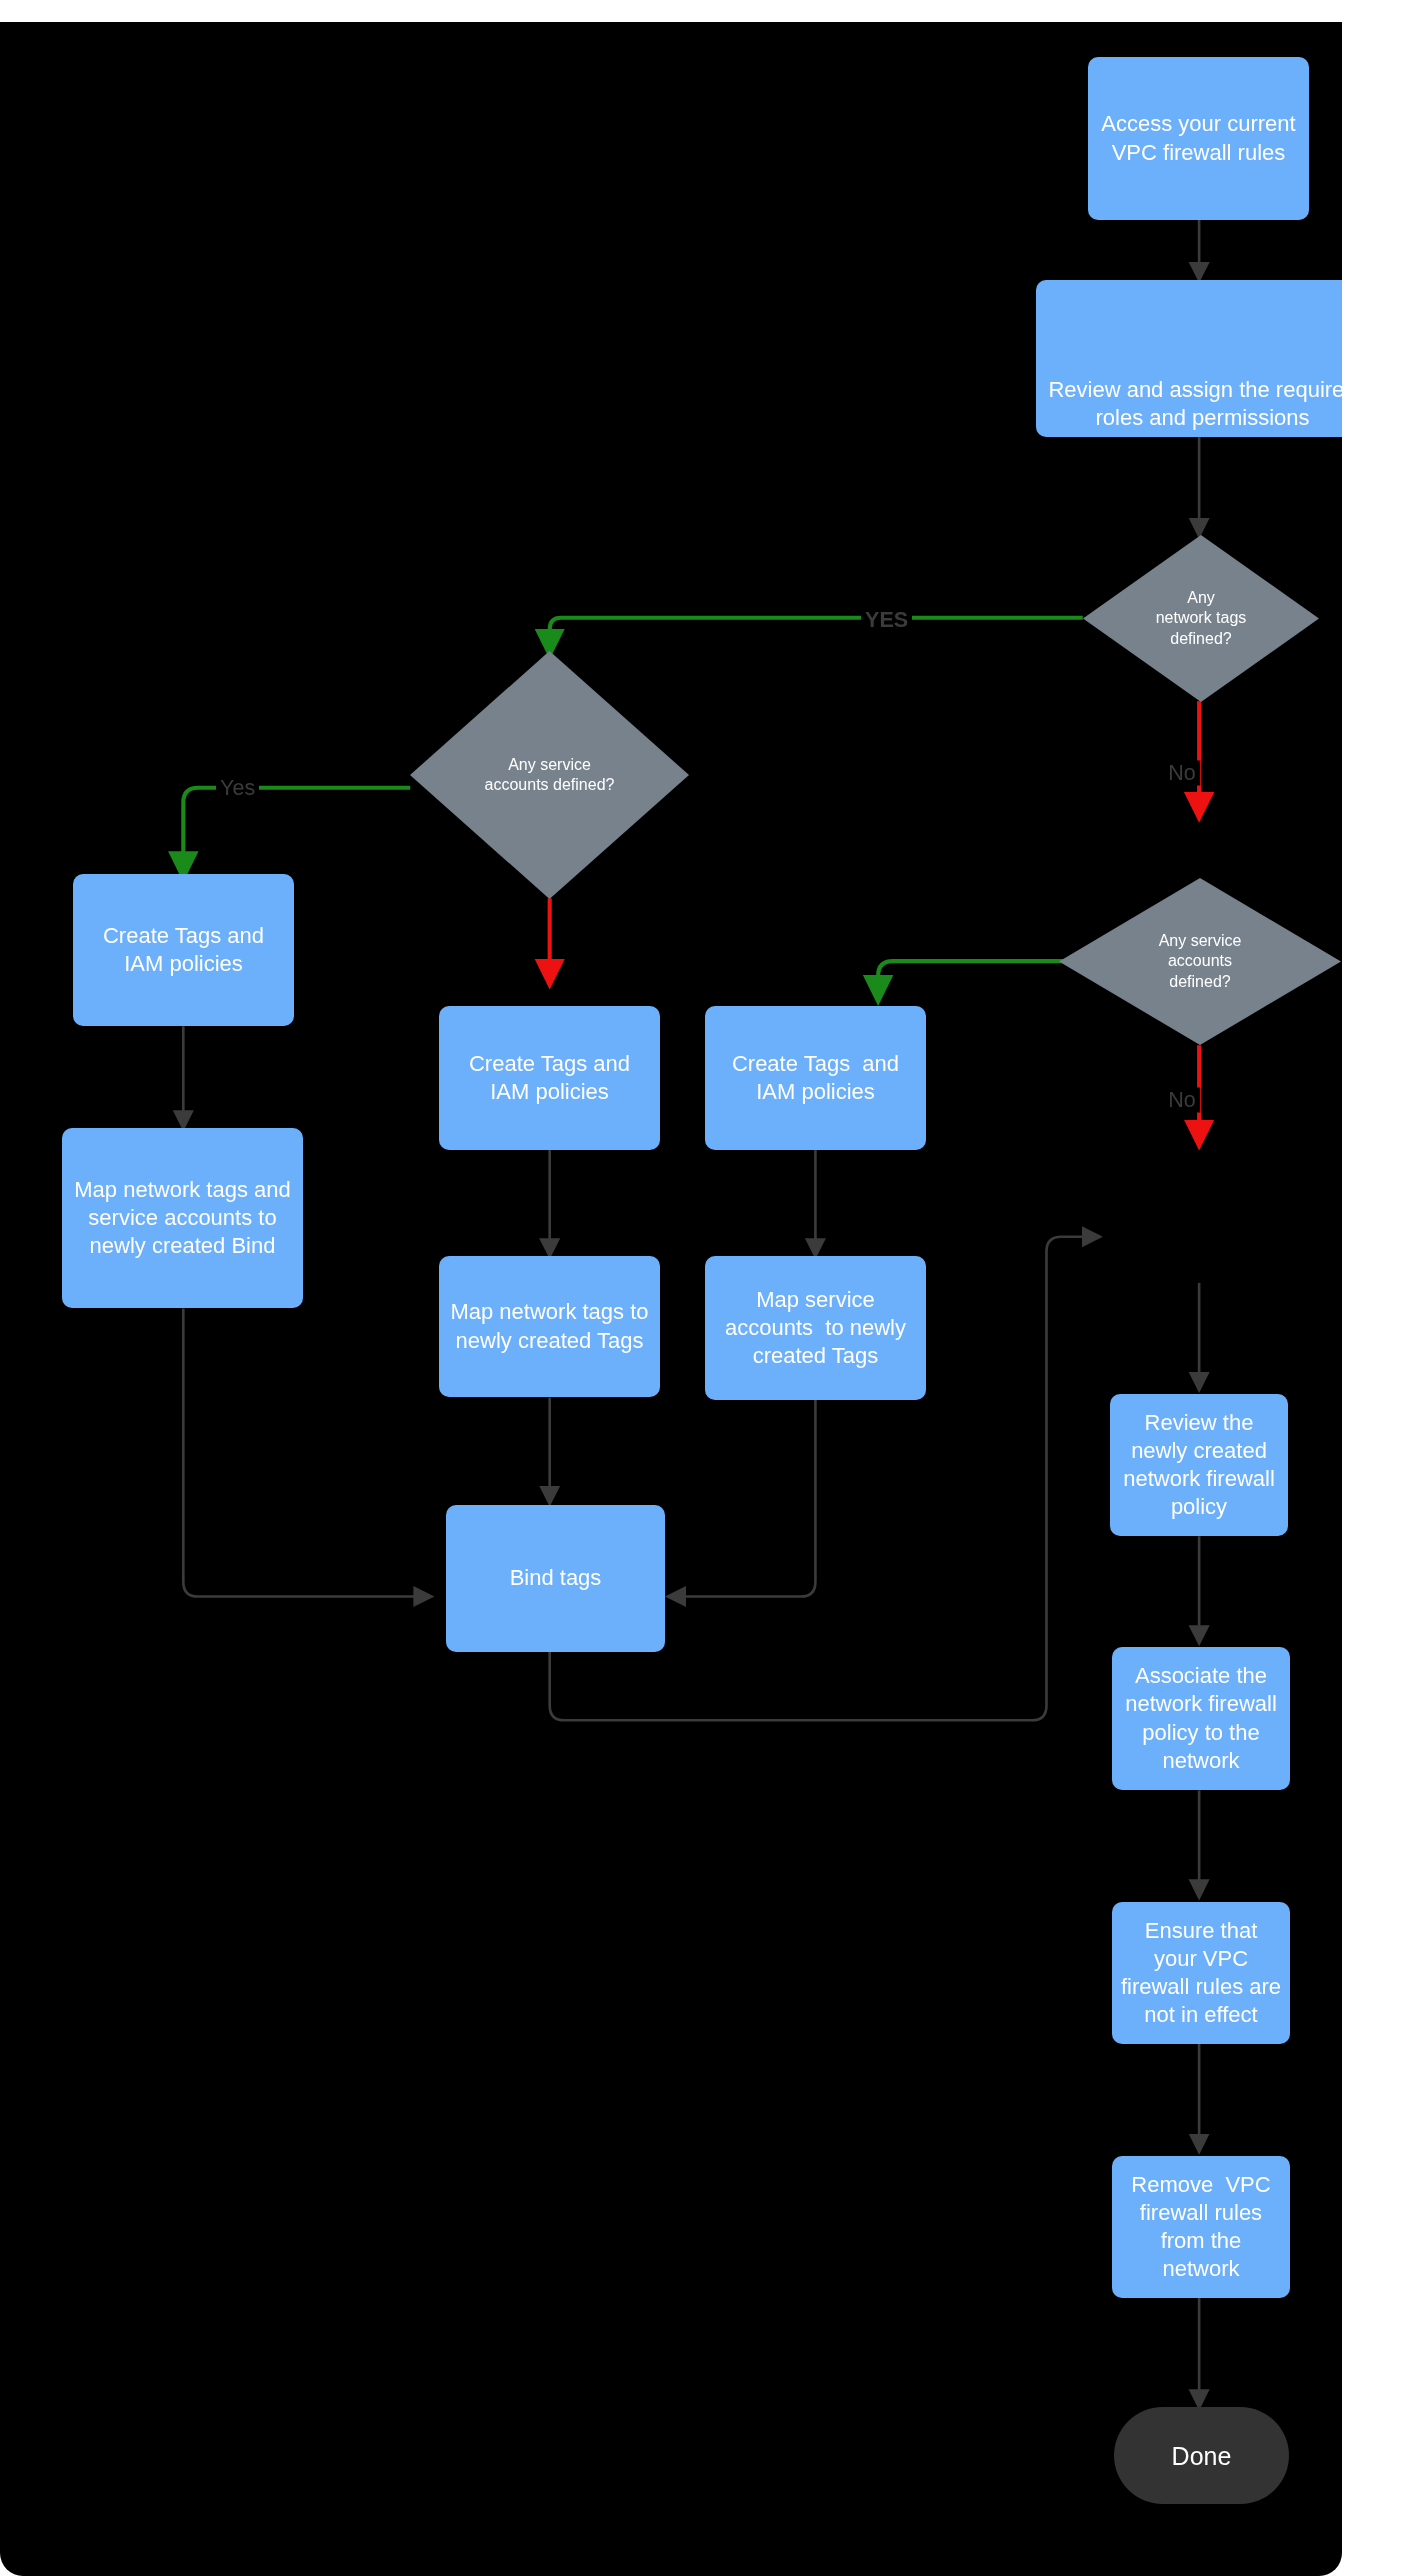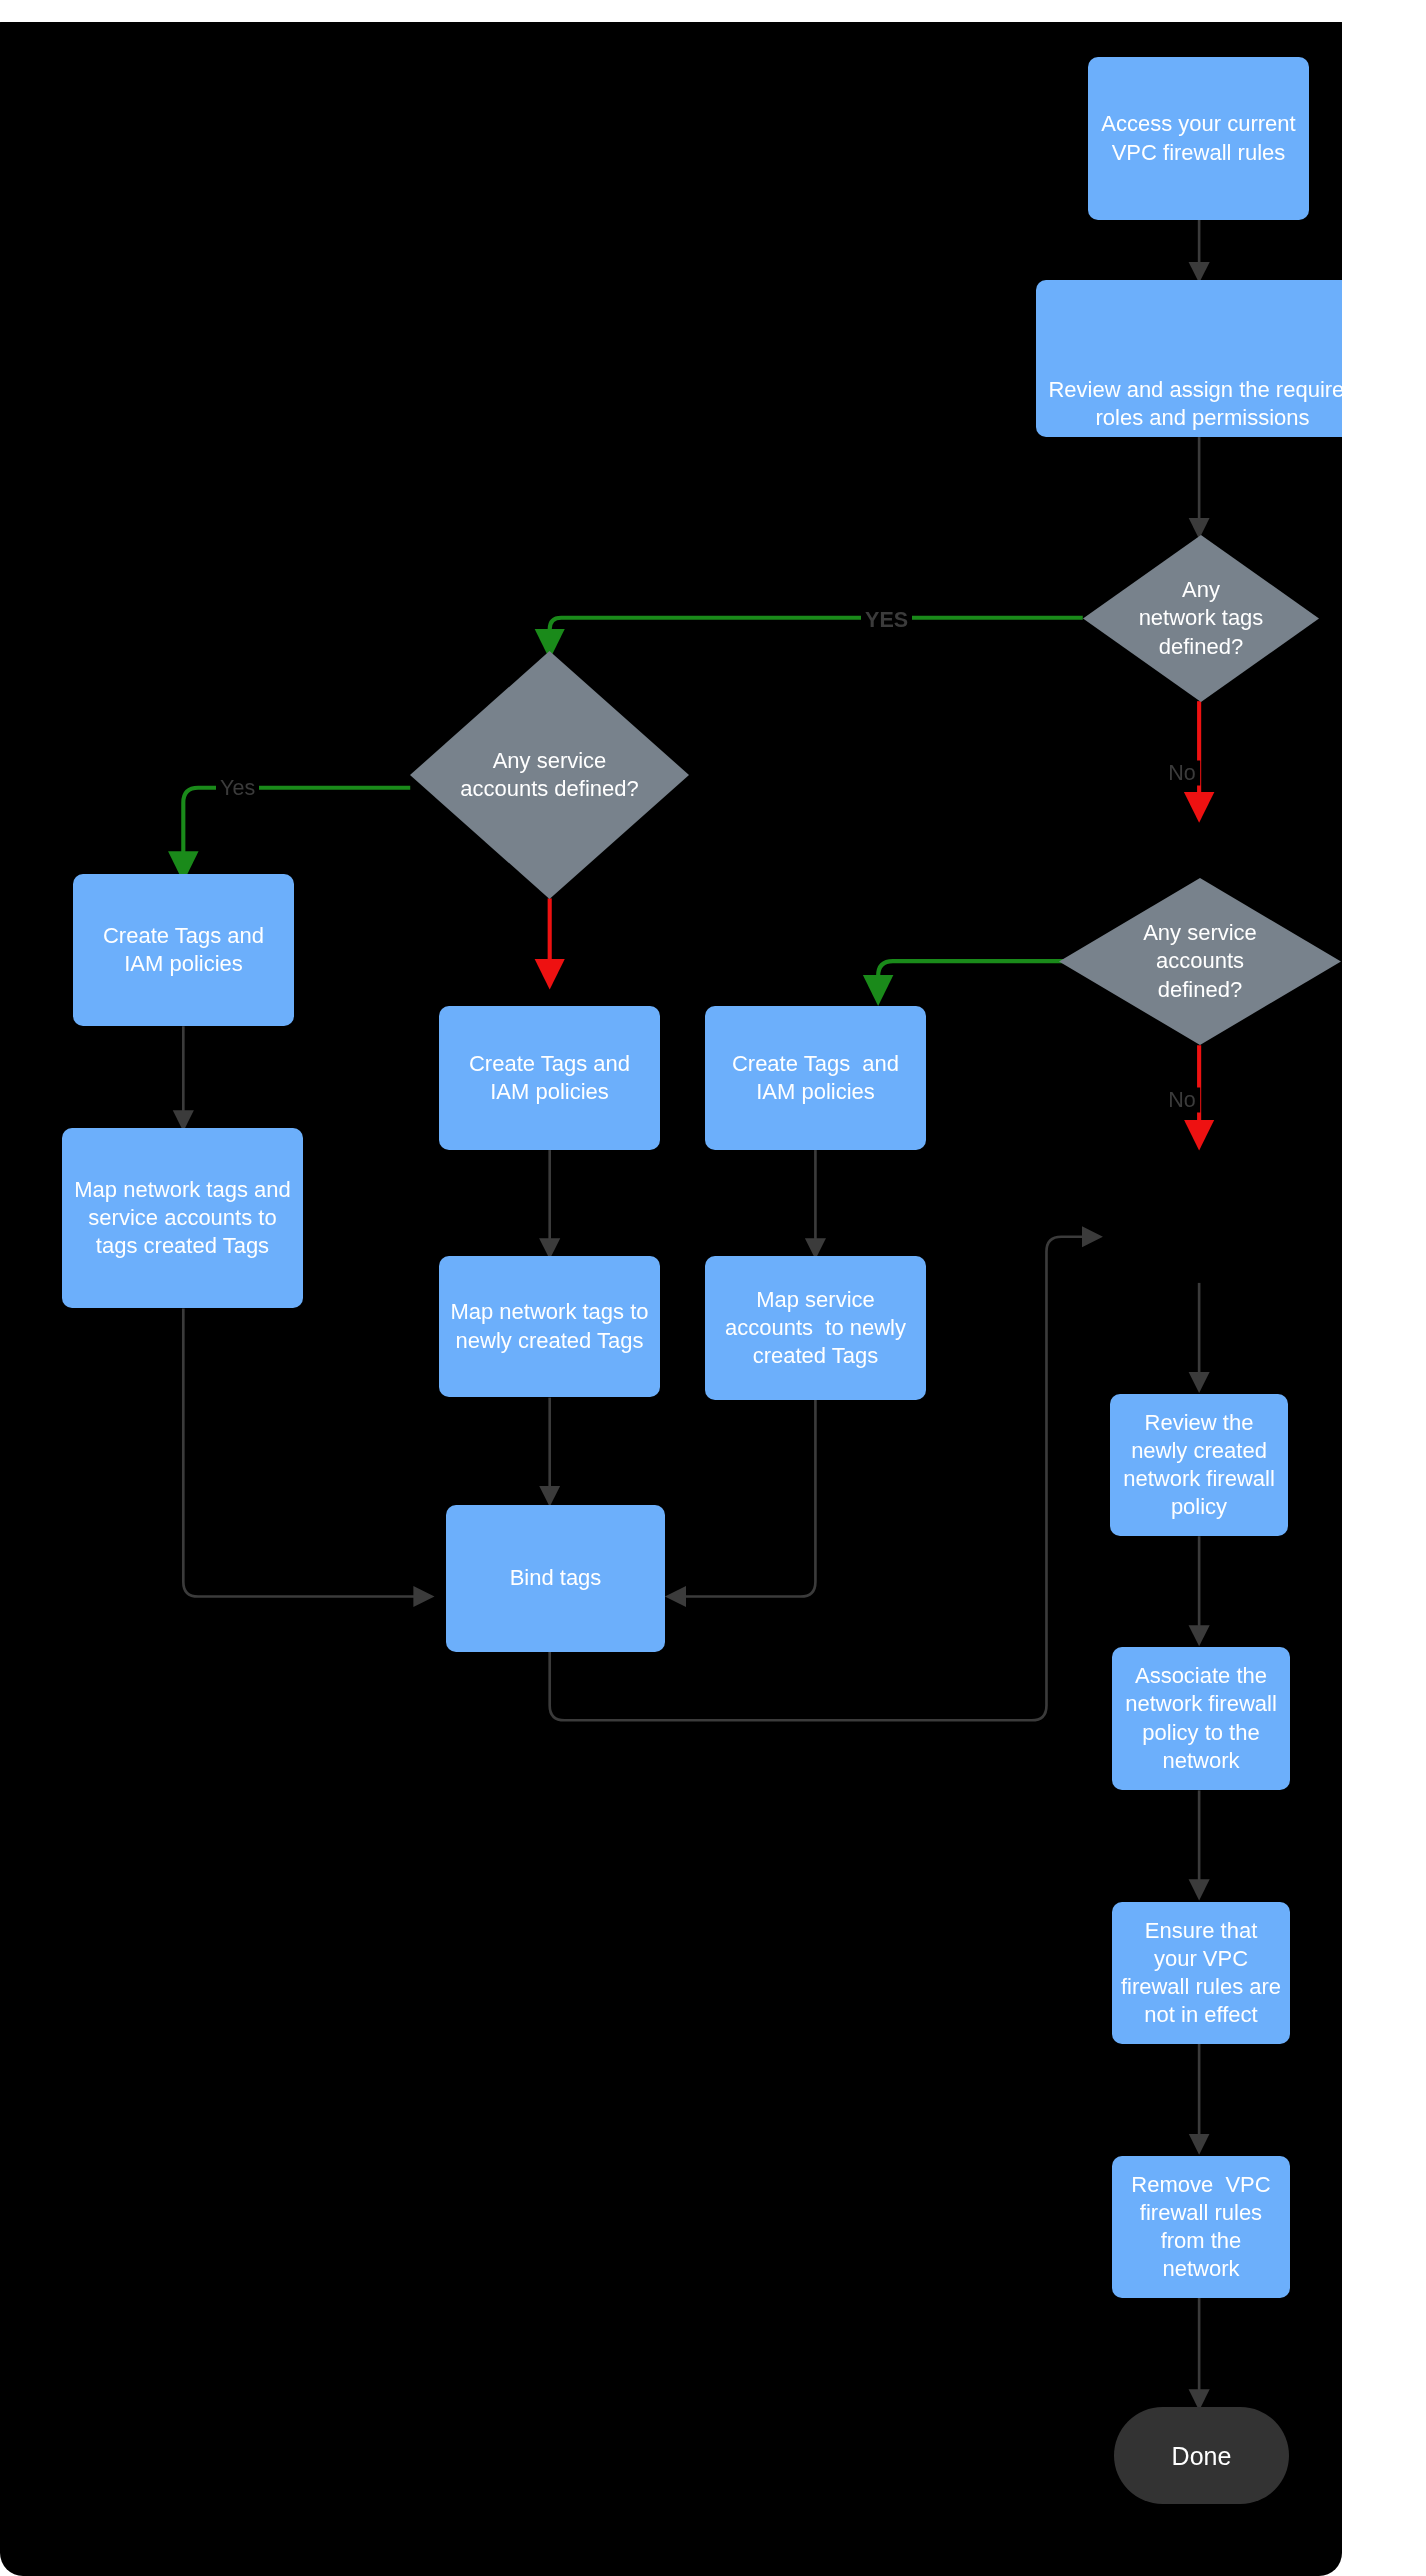--- a/index.html
+++ b/index.html
@@ -51,21 +51,21 @@
     font-size: 22px;
     padding: 5px 8.3px;
   }
   .node.terminal {
     background: #333333;
     border-radius: 50px;
     font-size: 25px;
   }
   .node.decision {
     background: transparent;
-    font-size: 22px;
+    font-size: 16px;
     z-index: 3;
   }
   .diamond-shape {
     position: absolute;
     left: 0; top: 0;
     width: 100%;
     height: 100%;
     background: #78828c;
     -webkit-clip-path: polygon(50% 0%, 100% 50%, 50% 100%, 0% 50%);
     clip-path: polygon(50% 0%, 100% 50%, 50% 100%, 0% 50%);
@@ -194,21 +194,21 @@
       <span class="diamond-shape"></span>
       <span class="diamond-label">Any service
 accounts defined?</span>
     </div>
 
     <div class="node process" style="left:73px; top:852px; width:221px; height:152px;">
       <span>Create Tags and IAM policies</span>
     </div>
 
     <div class="node process" style="left:62px; top:1106px; width:241px; height:180px;">
-      <span>Map network tags and service accounts to tags created Tags</span>
+      <span>Map network tags and service accounts to newly created Bind</span>
     </div>
 
     <div class="node process" style="left:439px; top:984px; width:221px; height:144px;">
       <span>Create Tags and IAM policies</span>
     </div>
 
     <div class="node process" style="left:439px; top:1234px; width:221px; height:141px;">
       <span>Map network tags to newly created Tags</span>
     </div>
 

